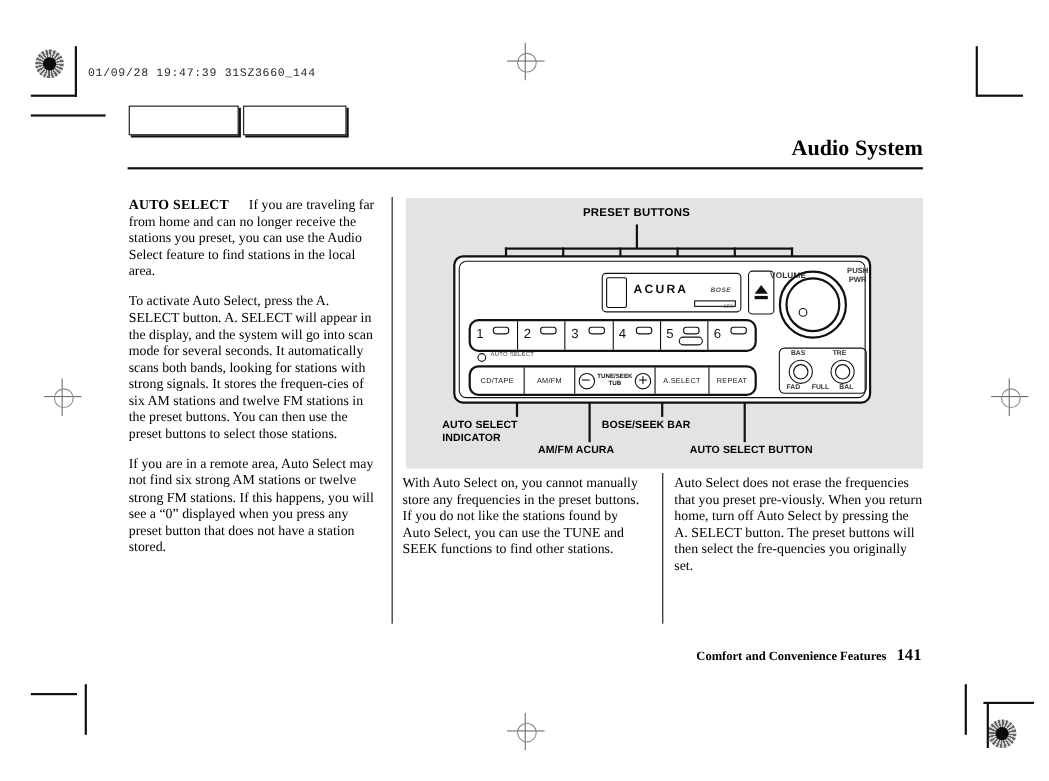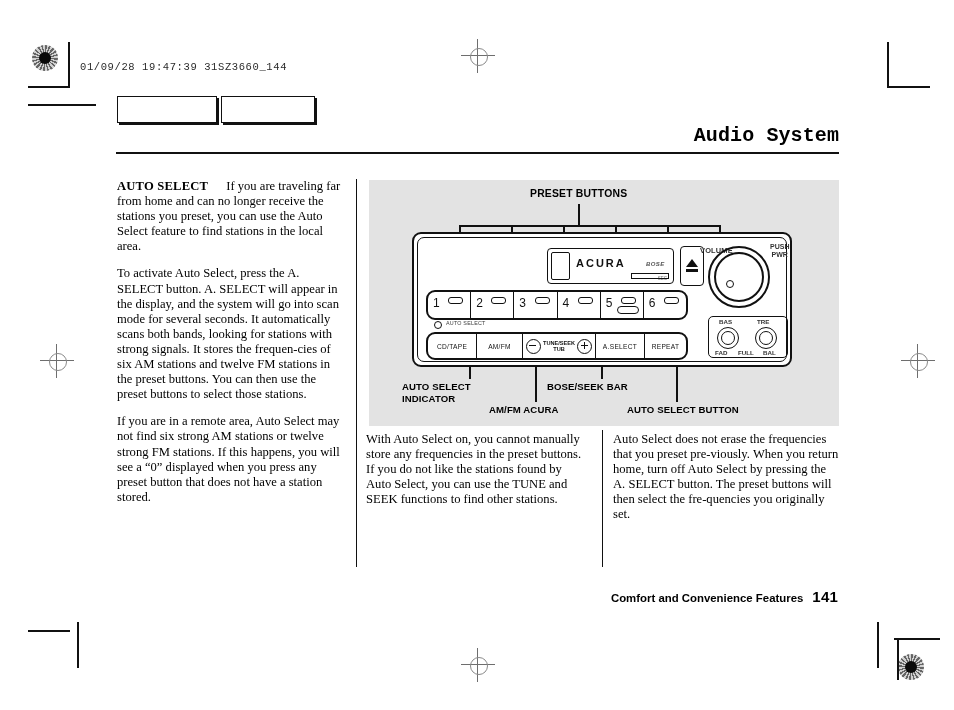--- a/index.html
+++ b/index.html
@@ -29,21 +29,21 @@
   
   .datestamp{position:absolute;left:80px;top:61px;font-family:"Liberation Mono",monospace;
       font-size:10.5px;letter-spacing:.6px;color:#2a2a2a;white-space:nowrap;}
 
   
   .tabbox{position:absolute;height:25px;background:#fff;border:1.6px solid #111;
       box-shadow:2px 2px 0 0 #111;}
 
   
   .chapter-title{position:absolute;right:115px;top:124px;font-size:20px;font-weight:bold;
-      font-family:Liberation Mono, monospace;letter-spacing:.1px;}
+      font-family:Liberation Serif, serif;letter-spacing:.1px;}
   .header-rule{position:absolute;left:116px;top:152px;width:723px;height:2px;background:#111;}
 
   
   .col{position:absolute;font-size:12.6px;line-height:15.1px;text-align:left;}
   .col p{margin:0 0 12px 0;}
   .col p:last-child{margin-bottom:0;}
   .lead{font-weight:bold;letter-spacing:.2px;}
   .lead-gap{display:inline-block;width:18px;}
 
   .vdiv{position:absolute;width:1px;background:#111;}
@@ -134,21 +134,21 @@
       text-align:center;line-height:6.4px;color:#111;padding:0 2px;}
 
   .tonebox{position:absolute;left:296px;top:84px;width:78px;height:40px;border:1.7px solid #111;border-radius:5px;}
   .tknob{position:absolute;top:10px;width:22px;height:22px;}
   .tknob .o1{position:absolute;inset:0;border:1.7px solid #111;border-radius:50%;}
   .tknob .o2{position:absolute;left:4px;top:4px;right:4px;bottom:4px;border:1.4px solid #111;border-radius:50%;}
   .tl{position:absolute;font-family:"Liberation Sans",sans-serif;font-size:6.2px;font-weight:bold;color:#333;}
 
   
   .footer{position:absolute;right:116px;top:588px;font-size:11.4px;font-weight:bold;
-      font-family:Liberation Sans, sans-serif;white-space:nowrap;margin-left:12px;}
+      font-family:Liberation Serif, serif;white-space:nowrap;margin-left:12px;}
   .footer .pg{font-size:15px;font-weight:bold;margin-left:9px;letter-spacing:.2px;}
 </style>
 </head>
 <body>
 
 <div class="page">
 
   <div class="reg-target" style="left:32px;top:45px;"></div>
   <div class="reg-target" style="left:898px;top:654px;"></div>
 
@@ -186,21 +186,21 @@
 
   <div class="datestamp">01/09/28 19:47:39 31SZ3660_144</div>
 
   <div class="tabbox" style="left:117px;top:96px;width:98px;"></div>
   <div class="tabbox" style="left:221px;top:96px;width:92px;"></div>
 
   <div class="chapter-title">Audio System</div>
   <div class="header-rule"></div>
 
   <div class="col" style="left:117px;top:179px;width:230px;">
-    <p><span class="lead">AUTO SELECT</span><span class="lead-gap"></span><span>If you are traveling far from home and can no longer receive the stations you preset, you can use the Auto Select feature to find stations in the local area.</span></p>
+    <p><span class="lead">AUTO SELECT</span><span class="lead-gap"></span><span>If you are traveling far from home and can no longer receive the stations you preset, you can use the Audio Select feature to find stations in the local area.</span></p>
     <p>To activate Auto Select, press the A. SELECT button. A. SELECT will appear in the display, and the system will go into scan mode for several seconds. It automatically scans both bands, looking for stations with strong signals. It stores the frequen-cies of six AM stations and twelve FM stations in the preset buttons. You can then use the preset buttons to select those stations.</p>
     <p>If you are in a remote area, Auto Select may not find six strong AM stations or twelve strong FM stations. If this happens, you will see a “0” displayed when you press any preset button that does not have a station stored.</p>
   </div>
 
   <div class="vdiv" style="left:356px;top:179px;height:388px;"></div>
   <div class="vdiv" style="left:602px;top:430px;height:137px;"></div>
 
   <div class="illus">
 
     <div class="callout-top" style="left:161px;top:8px;text-align:center;">PRESET BUTTONS</div>

